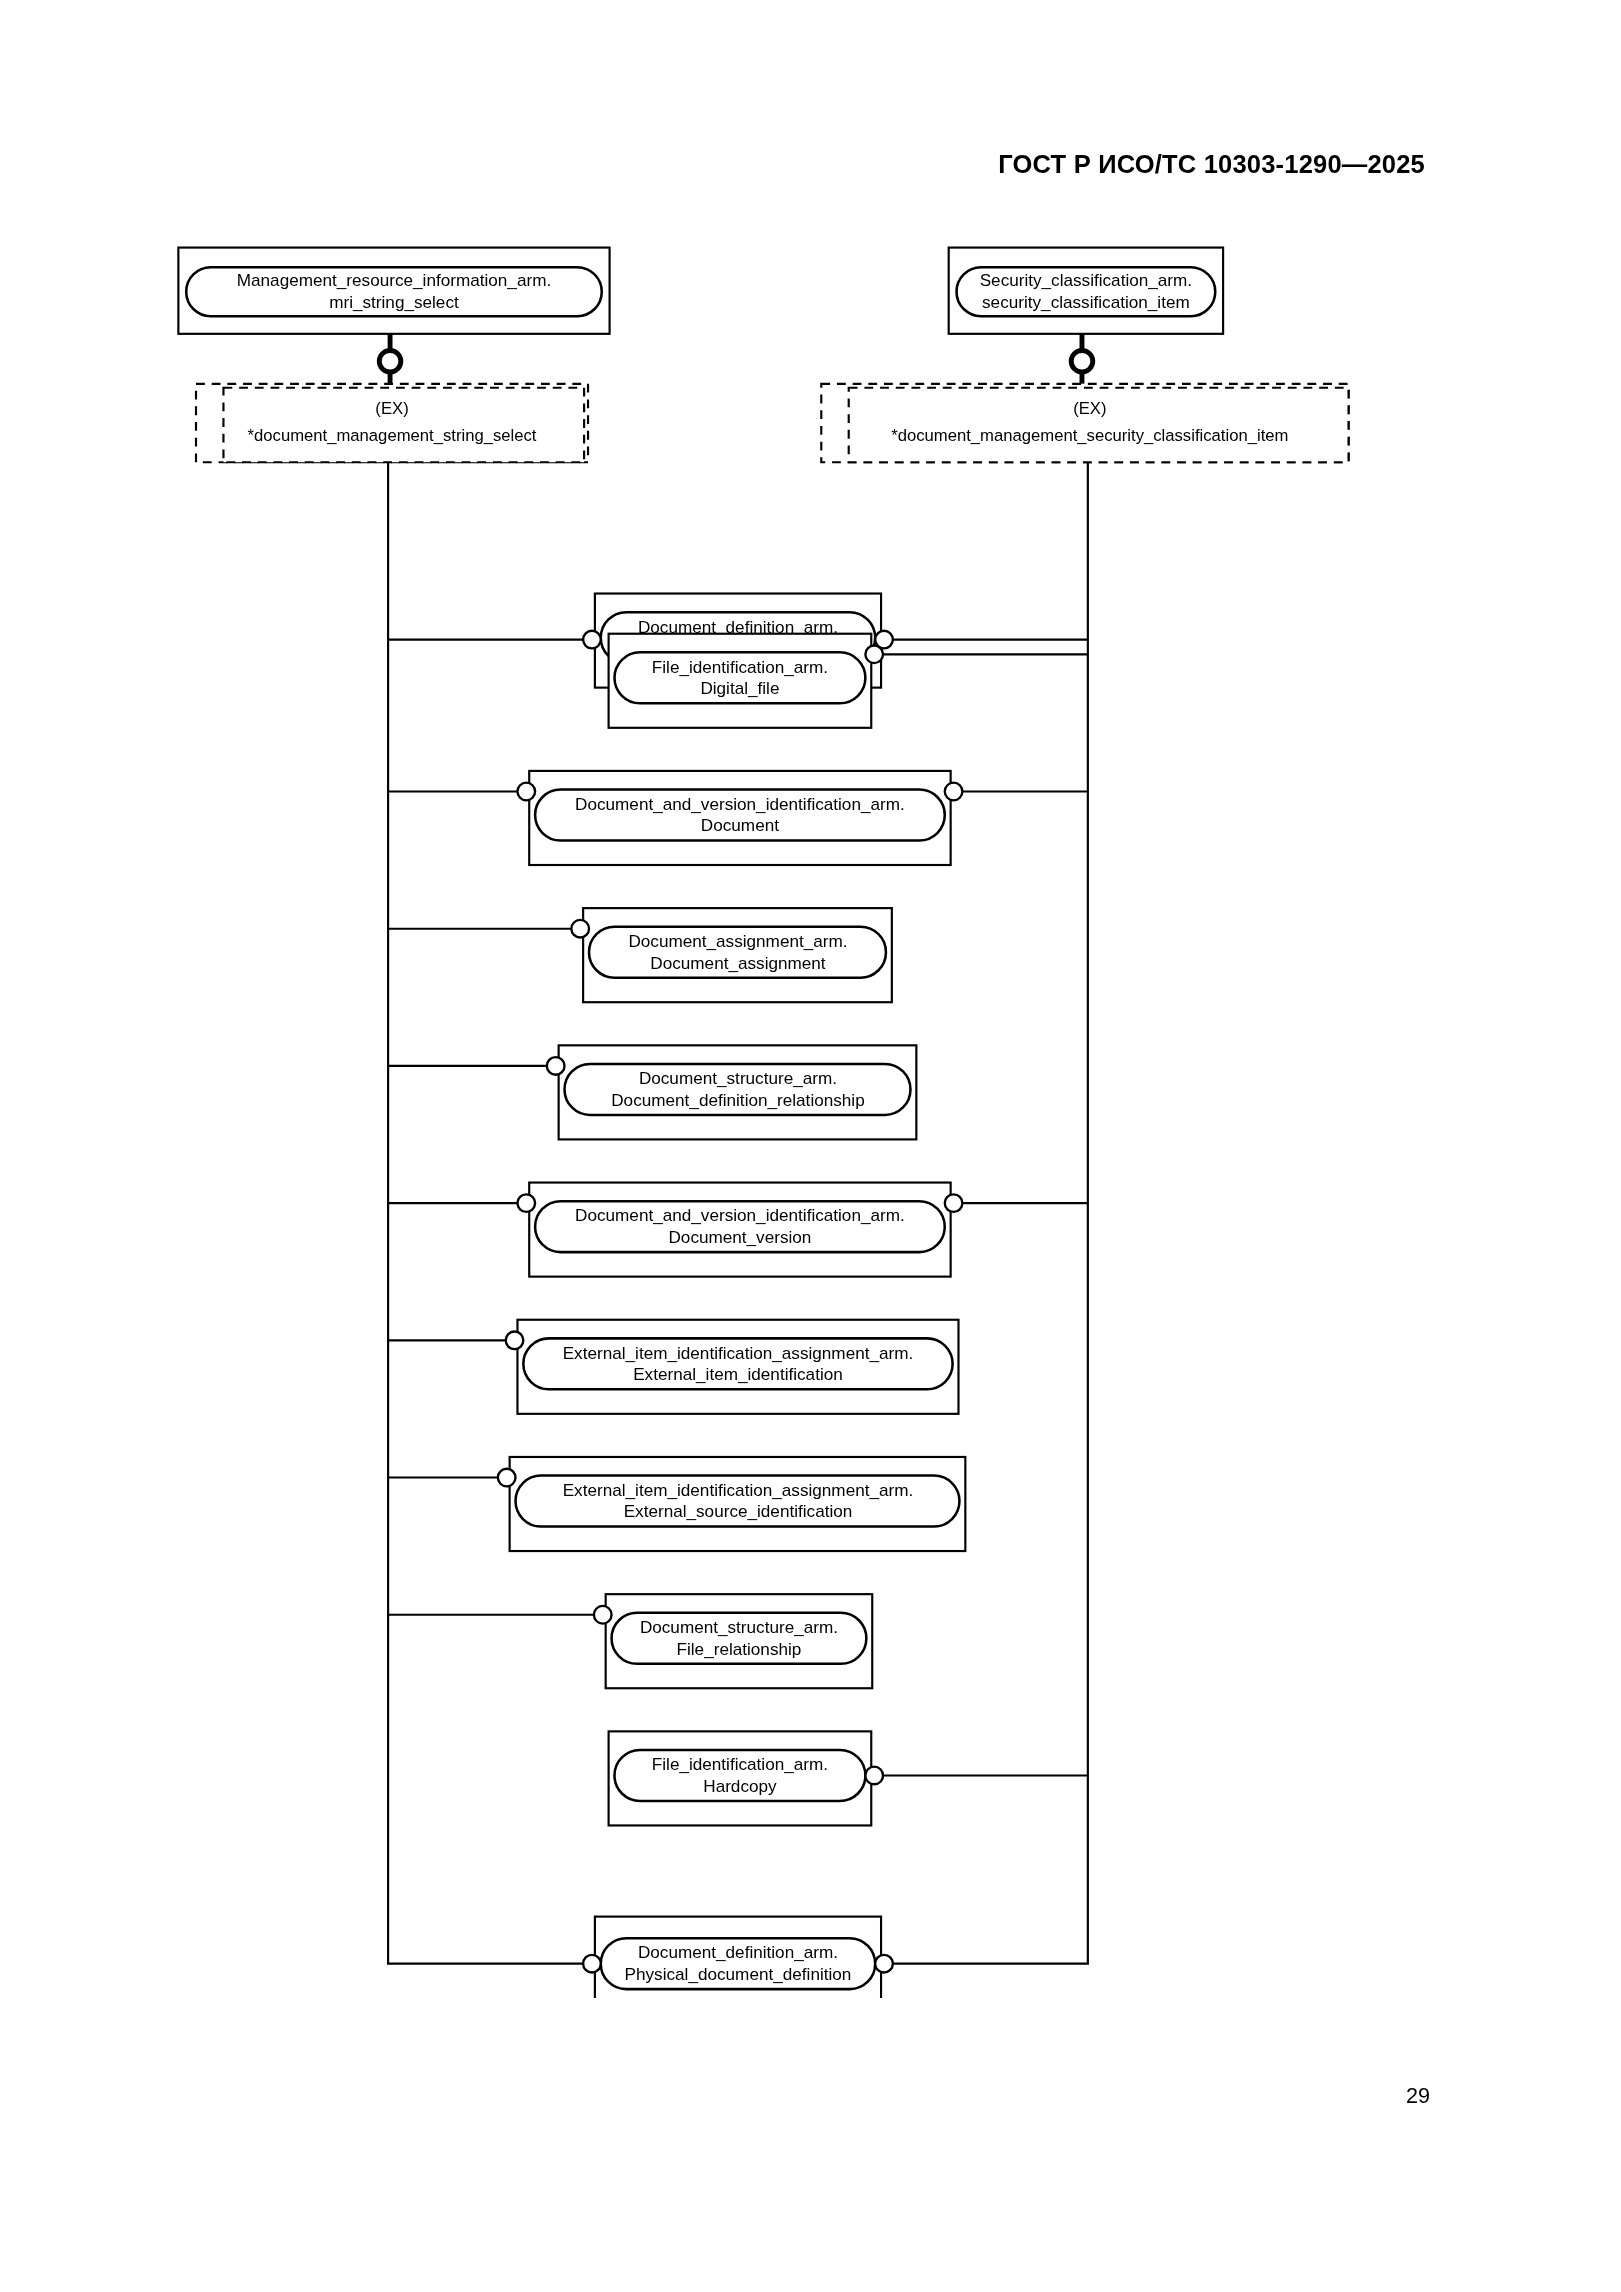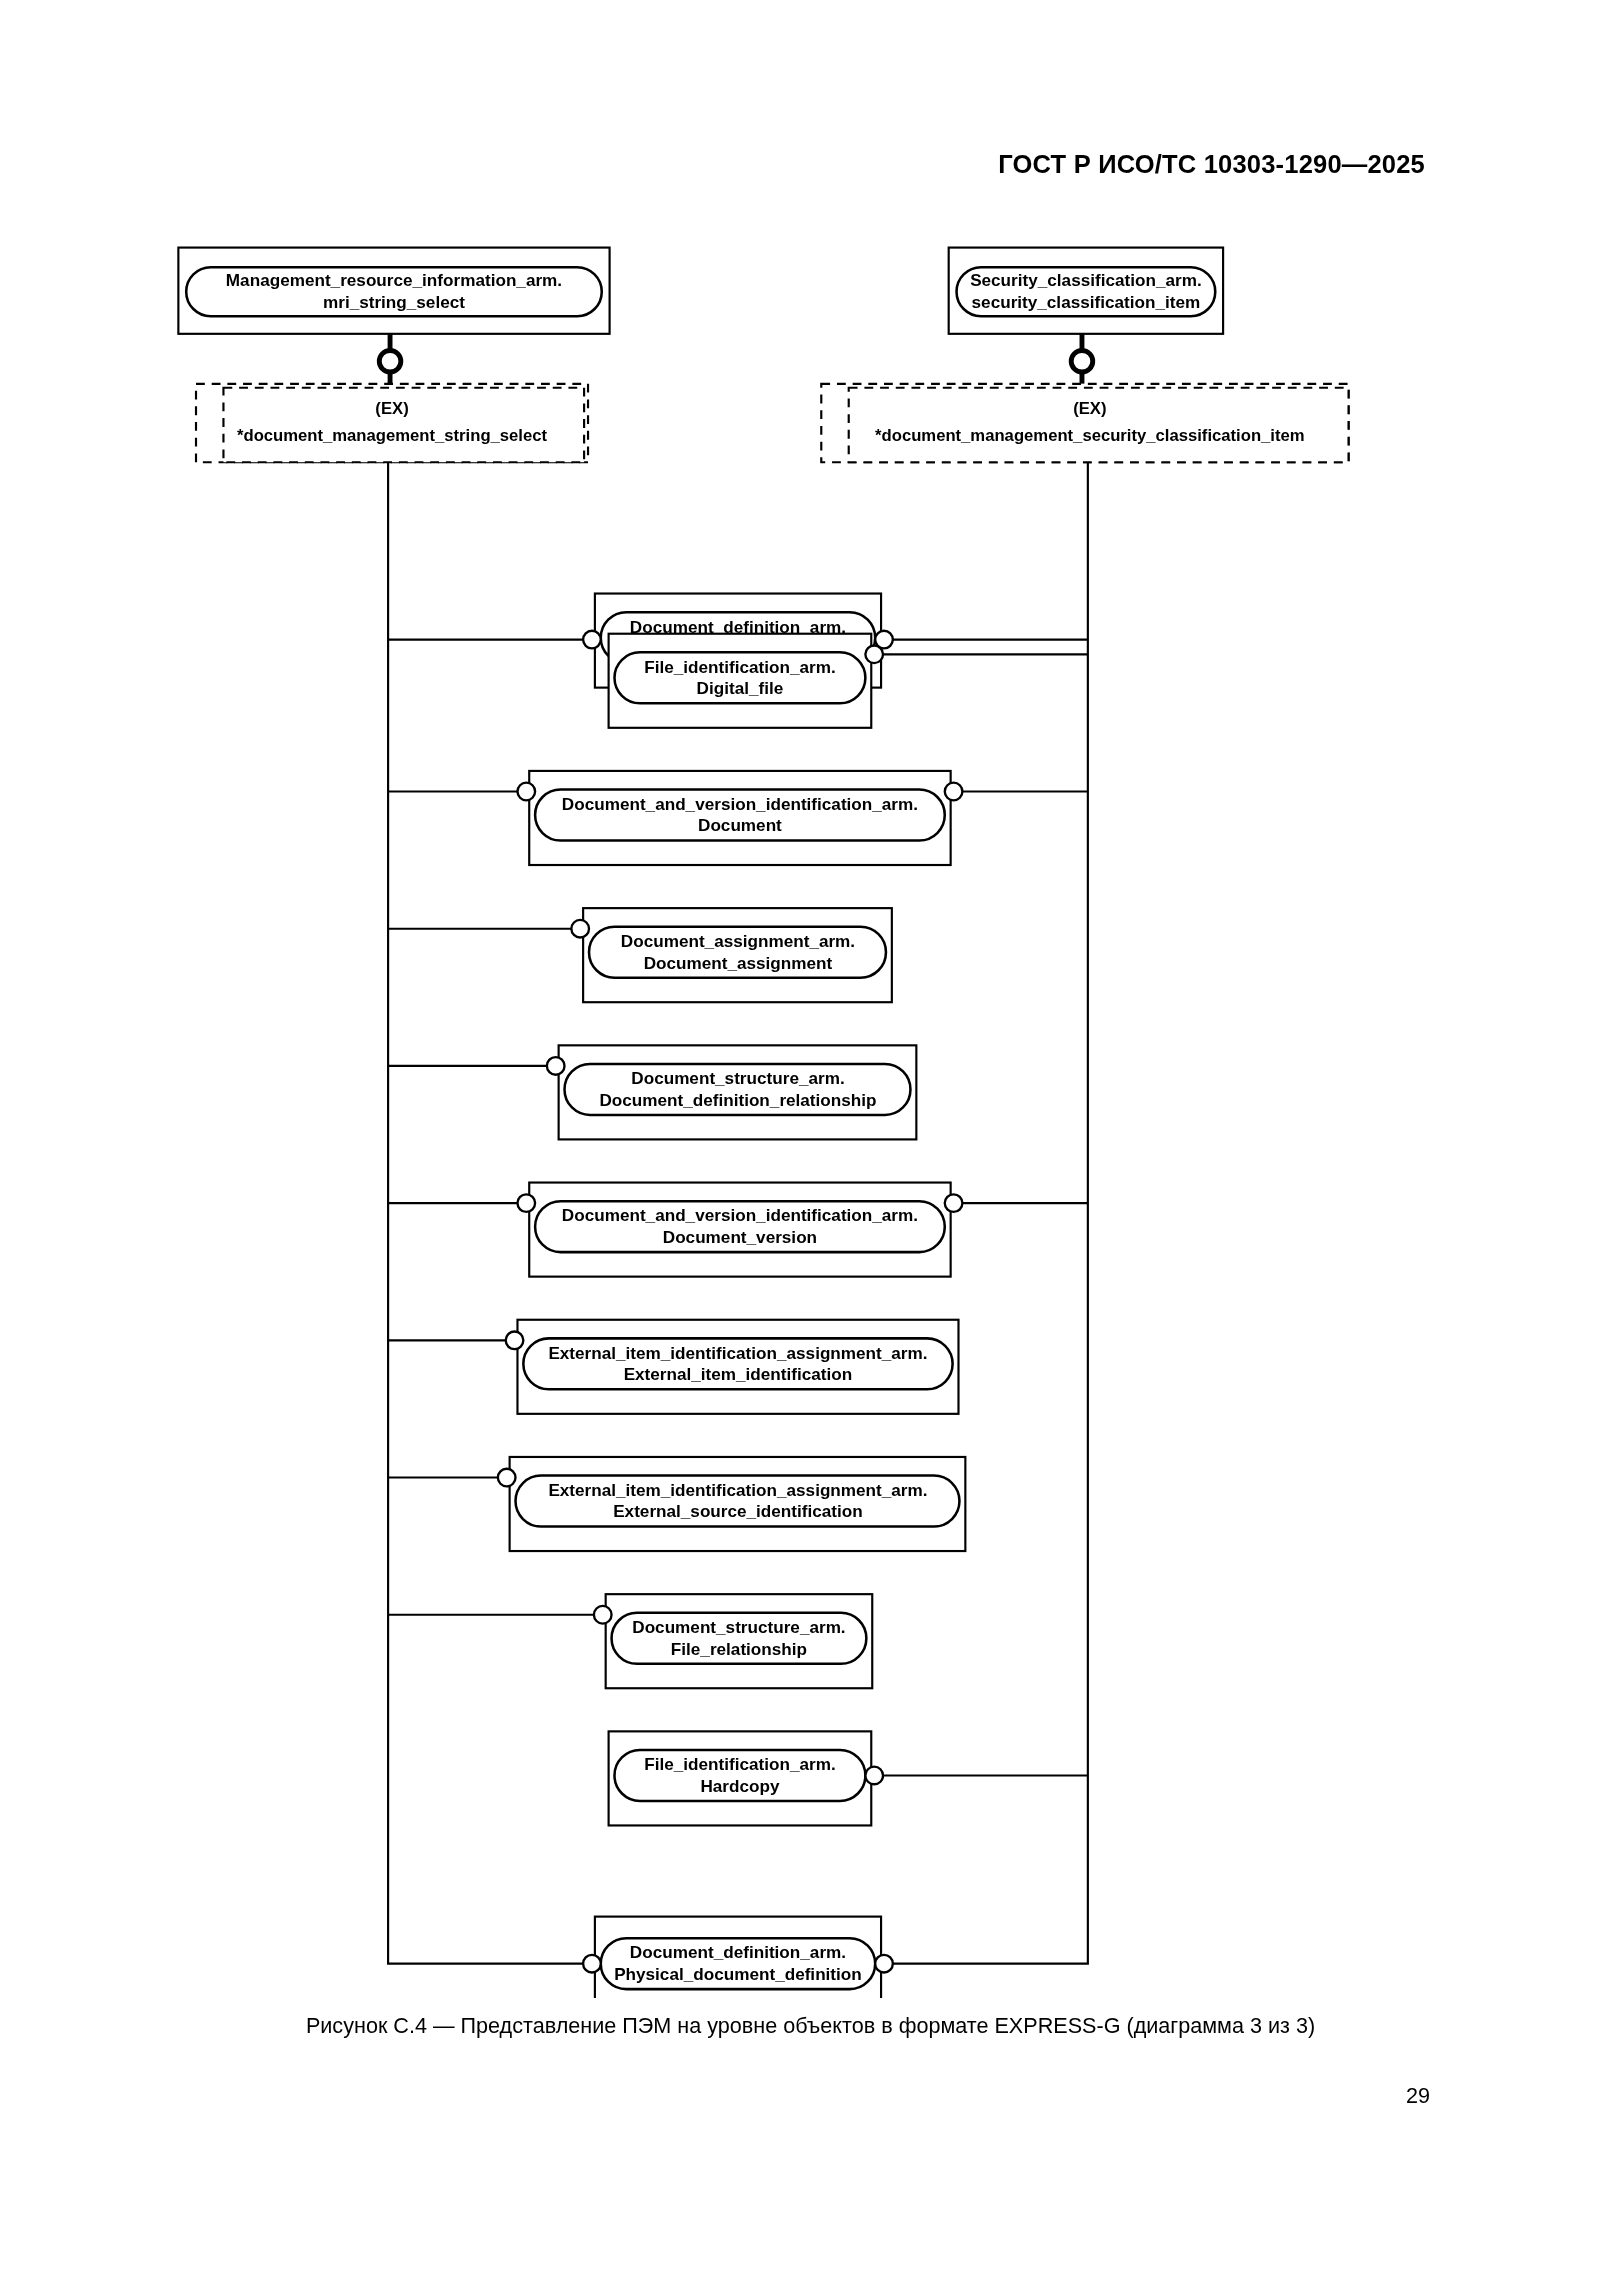--- a/index.html
+++ b/index.html
@@ -29,21 +29,20 @@
     font-weight: bold;
     letter-spacing: 0.2px;
     white-space: nowrap;
   }
   .diagram-wrap {
     position: absolute;
     left: 0;
     top: 211px;
     width: 1621px;
     height: 1774px;
-    font-weight: bold;
   }
   .figure-caption {
     position: absolute;
     left: 0;
     top: 2000px;
     width: 1621px;
     text-align: center;
     font-size: 21.6px;
   }
   .page-number {
@@ -256,18 +255,17 @@
         <rect class="eg-pill" x="613" y="1749" width="280" height="52" rx="26" ry="26"></rect>
         <text class="eg-text" x="753" y="1765">Document_definition_arm.</text>
         <text class="eg-text" x="753" y="1787">Physical_document_definition</text>
       </g>
       <circle class="eg-circle" cx="604" cy="1775" r="9"></circle>
       <circle class="eg-circle" cx="902" cy="1775" r="9"></circle>
 
     </svg>
   </div>
 
-  <div class="figure-caption">Рисунок С.4 — Представление ПЭМ на уровне объектов в формате EXPRESS-G (диаграмма 3 из 3)</div>
 
   <div class="page-number">29</div>
 
 </div>
 
 
 </body></html>

